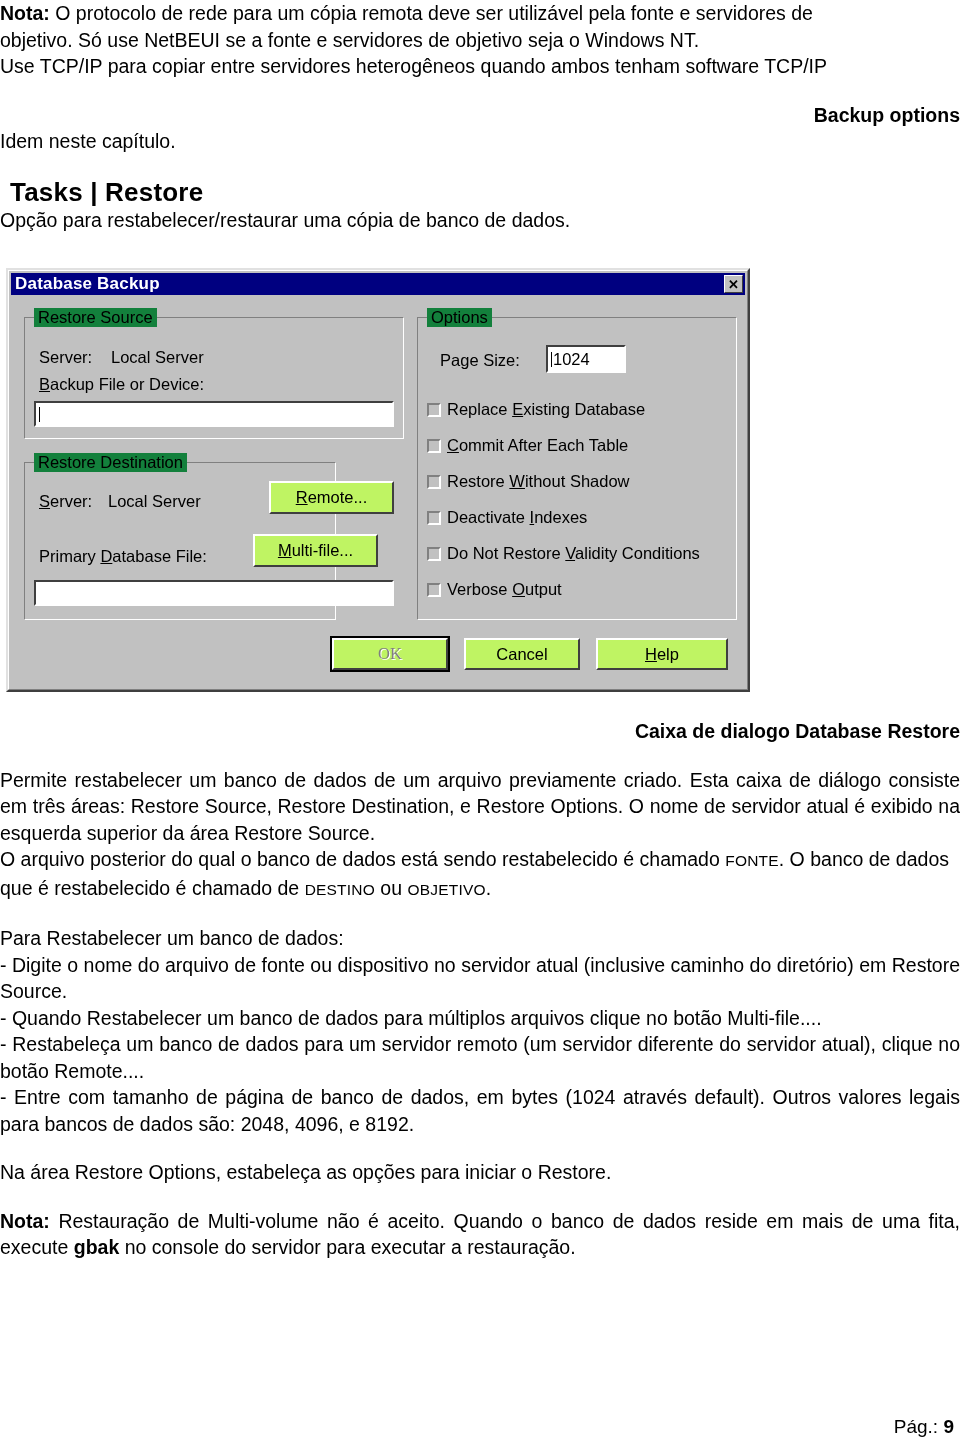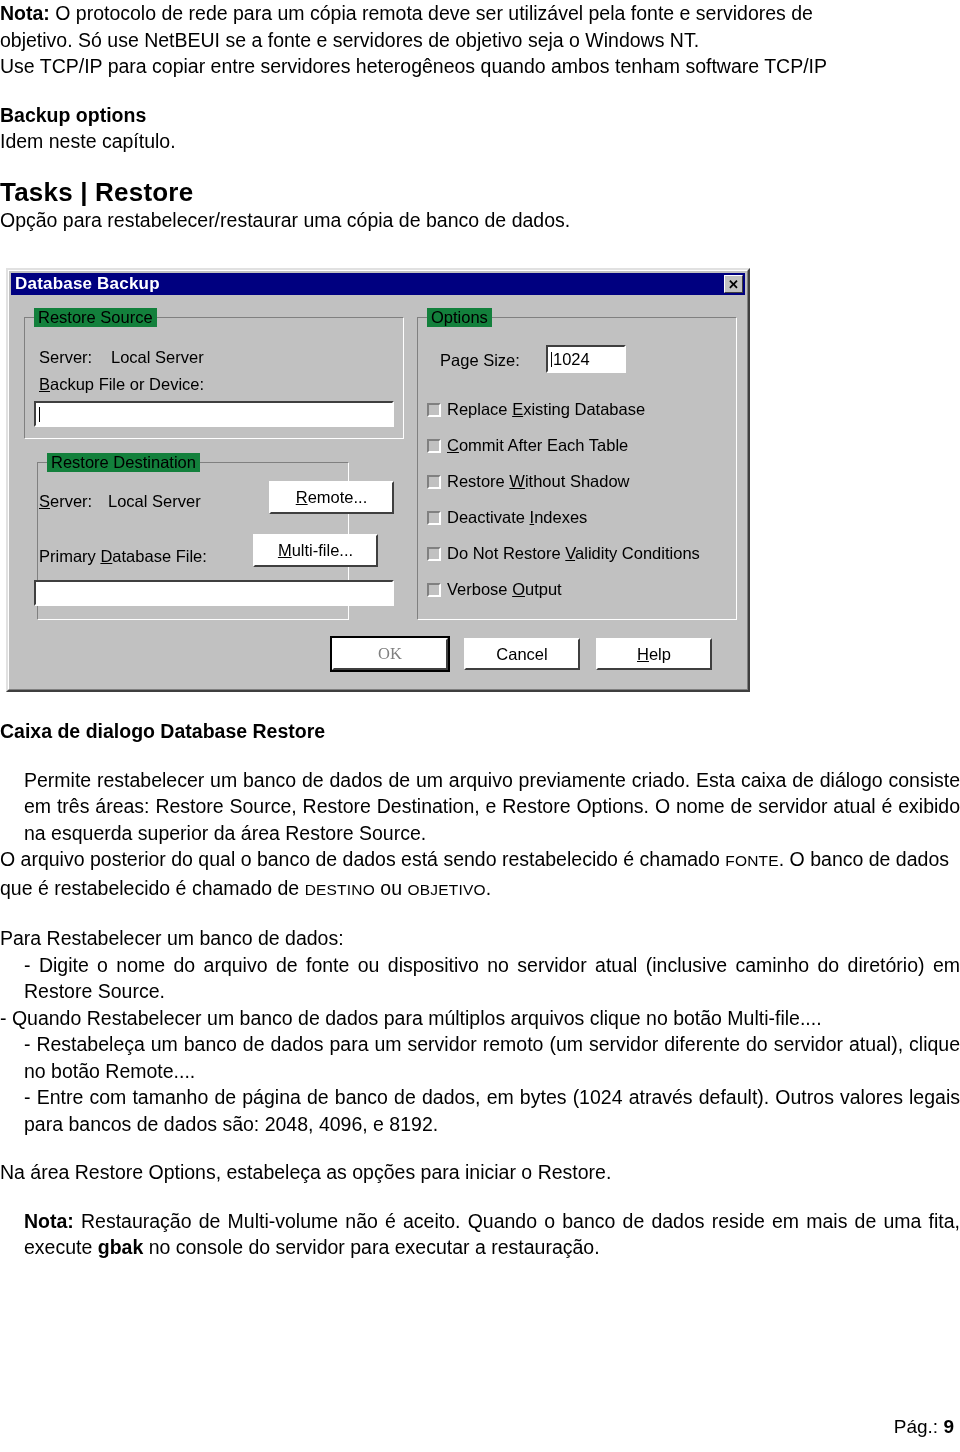--- a/index.html
+++ b/index.html
@@ -30,35 +30,37 @@
     top: 0px;
     width: 960px;
   }
   .para {
     font-size: 19.5px;
     line-height: 26.5px;
     color: #000;
     margin: 0;
     text-align: left;
   }
-  .para.just { text-align: justify; margin-left: 24px; }
+  .para.just { text-align: justify; }
   .bold { font-weight: bold; }
   .smallcaps { font-size: 15.5px; letter-spacing: .2px; }
   .h-big {
     font-size: 26px;
     font-weight: bold;
     line-height: 30px;
     margin: 0;
     letter-spacing: .2px;
+    padding-left: 10px;
   }
   .h-small {
     font-size: 19.5px;
     font-weight: bold;
     line-height: 26.5px;
     margin: 0;
+    text-align: right;
   }
   .sp22 { height: 22px; }
 
   
   .dialog {
     position: absolute;
     left: 6px;
     top: 268px;
     width: 744px;
     height: 424px;
@@ -176,21 +178,21 @@
   .textfield .caret {
     display: inline-block;
     width: 1px;
     height: 15px;
     background: #000;
     margin-right: 1px;
   }
 
   .btn {
     position: absolute;
-    background: #ffffff;
+    background: #bef264;
     box-sizing: border-box;
     border-top: 2px solid #ffffff;
     border-left: 2px solid #ffffff;
     border-right: 2px solid #404040;
     border-bottom: 2px solid #404040;
     font-size: 16.5px;
     color: #000;
     display: flex;
     align-items: center;
     justify-content: center;
@@ -273,21 +275,21 @@
     <div class="lbl" style="left:31px; top:78px;">Server:</div>
     <div class="lbl" style="left:103px; top:78px;">Local Server</div>
     <div class="lbl" style="left:31px; top:105px;">
       <span class="u">B</span><span>ackup File or Device:</span>
     </div>
     <div class="textfield" style="left:26px; top:131px; width:360px; height:26px;">
       <span class="caret"></span>
         <span></span>
     </div>
 
-    <div class="groupbox" style="left:29px; top:192px; width:312px; height:158px;">
+    <div class="groupbox" style="left:16px; top:192px; width:312px; height:158px;">
       <div class="gb-title">Restore Destination</div>
     </div>
     <div class="lbl" style="left:31px; top:222px;">
       <span class="u">S</span><span>erver:</span>
     </div>
     <div class="lbl" style="left:100px; top:222px;">Local Server</div>
 
     <div class="btn" style="left:261px; top:211px; width:125px; height:33px;">
       <span><span class="u">R</span><span>emote...</span></span>
     </div>
@@ -339,21 +341,21 @@
       <span class="cbox"></span>
       <span><span>Verbose </span><span class="u">O</span><span>utput</span></span>
     </div>
 
     <div class="btn default disabled" style="left:324px; top:368px; width:116px; height:32px;">
       <span>OK</span>
     </div>
     <div class="btn" style="left:456px; top:368px; width:116px; height:32px;">
       <span>Cancel</span>
     </div>
-    <div class="btn" style="left:588px; top:368px; width:116px; height:32px;">
+    <div class="btn" style="left:588px; top:368px; width:132px; height:32px;">
       <span><span class="u">H</span><span>elp</span></span>
     </div>
   </div>
 
   <div class="doc" style="top:718px;">
 
     <p class="h-small">Caixa de dialogo Database Restore</p>
 
     <div class="sp22"></div>
 

